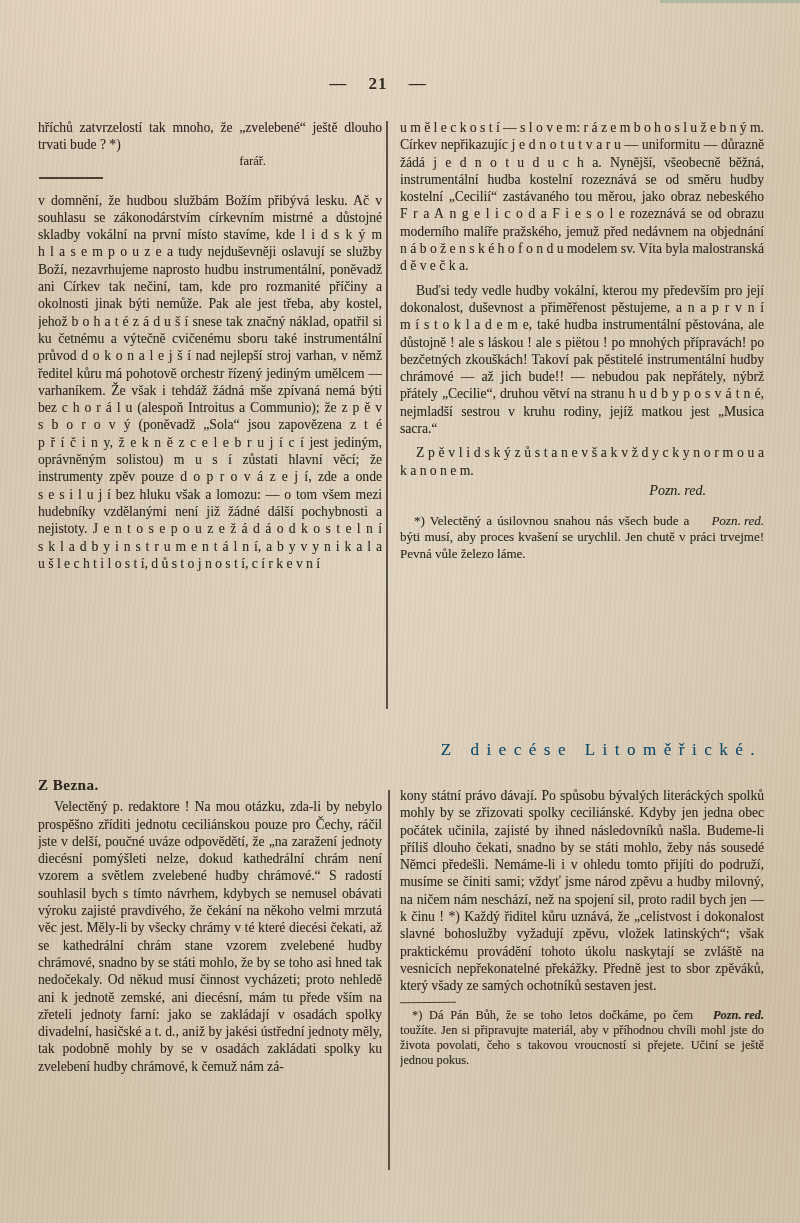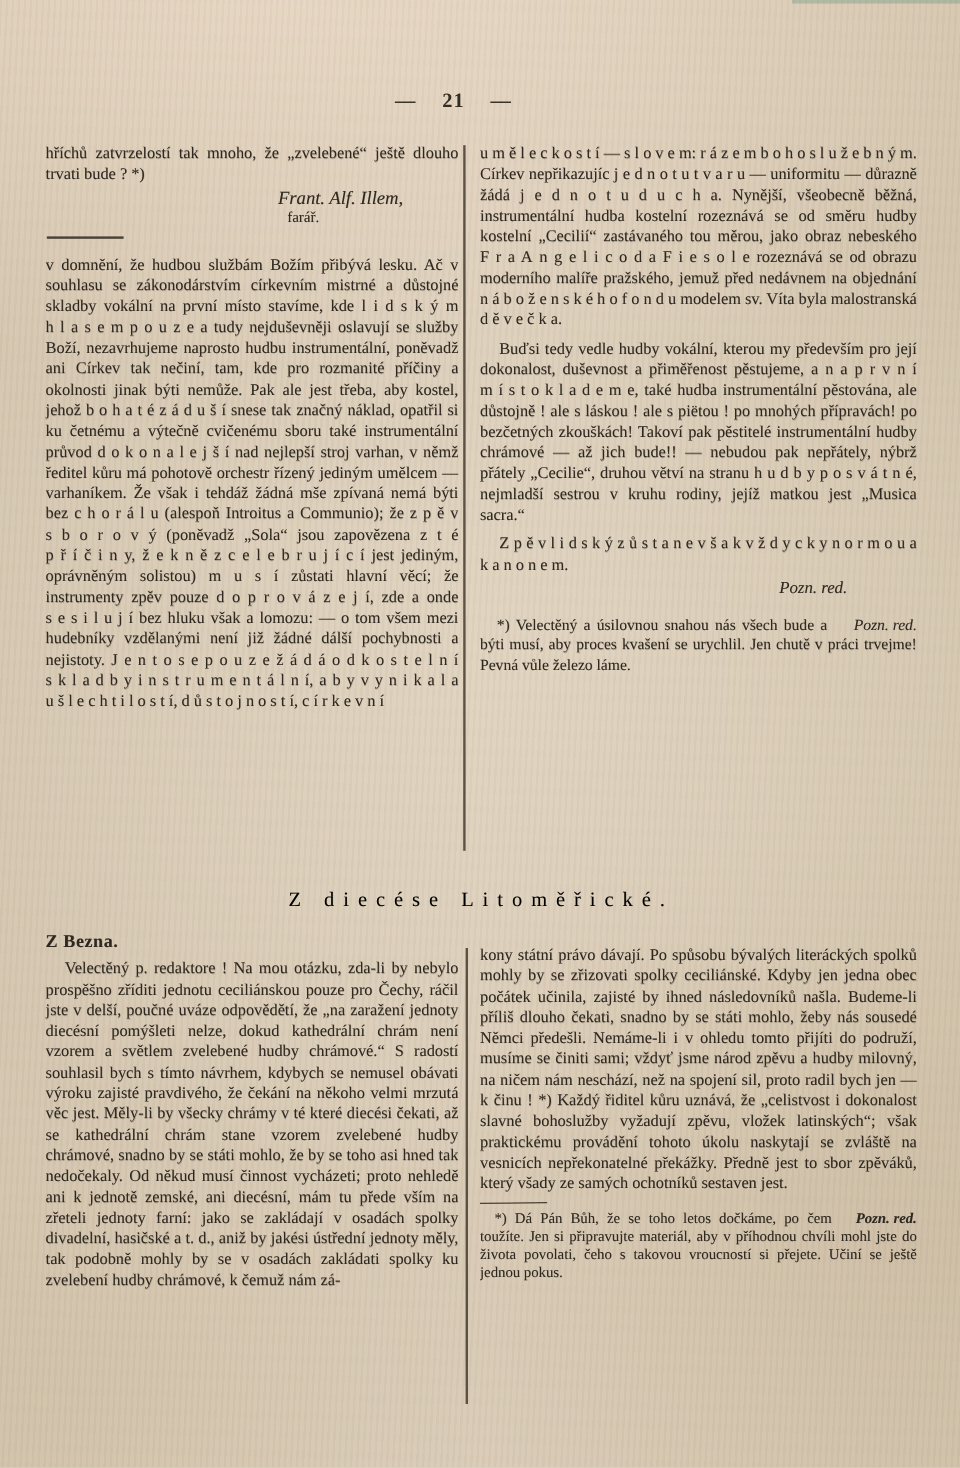--- a/index.html
+++ b/index.html
@@ -45,40 +45,39 @@
 
   .indent{text-indent:16px;}
   .para-gap{margin-top:7px !important;}
   .note-line{text-align:right;padding-right:58px;font-style:italic;font-size:14px;margin-top:3px !important;}
 
   .footnote{margin-top:14px !important;font-size:13px;line-height:16.2px;text-indent:14px;}
   .fn-sig{float:right;font-style:italic;padding-left:8px;}
   .fn-sig-bold{float:right;font-style:italic;font-weight:bold;padding-left:8px;}
 
   .section-title{
-    position:absolute;top:740px;left:40px;width:722px;text-align:center;
-    font-size:17px;letter-spacing:7.5px;color:#000000;
+    position:absolute;top:740px;left:40px;width:722px;text-align:right;
+    font-size:17px;letter-spacing:7.5px;color:#0c4a6e;
     text-shadow:.3px .3px 0 rgba(58,50,40,.30);
   }
   .article-title{text-align:left;font-weight:bold;font-size:15px;margin-bottom:4px !important;letter-spacing:.5px;}
 
   .fn-rule2{width:56px;height:0;border-top:1.5px solid #4a4134;margin:7px 0 5px 0;transform:rotate(-0.6deg);}
   .footnote-sm{font-size:12.3px;line-height:15.2px;text-indent:12px;margin-top:2px !important;}
 </style>
 </head>
 <body>
 
 <div class="grain"></div>
 <div class="scan-edge"></div>
 
 <div class="page-number">— 21 —</div>
 
 <div class="col top-left">
   <p>hříchů zatvrzelostí tak mnoho, že „zvelebené“ ještě dlouho trvati bude ? *)</p>
-  <p class="sig">Frant. Alf. Illem,</p>
   <p class="sig-role">farář.</p>
   <div class="fn-rule"></div>
   <p class="body-start">v domnění, že hudbou službám Božím přibývá lesku. Ač v souhlasu se zákonodárstvím církevním mistrné a důstojné skladby vokální na první místo stavíme, kde l&nbsp;i&nbsp;d&nbsp;s&nbsp;k&nbsp;ý&nbsp;m h&nbsp;l&nbsp;a&nbsp;s&nbsp;e&nbsp;m p&nbsp;o&nbsp;u&nbsp;z&nbsp;e a tudy nejduševněji oslavují se služby Boží, nezavrhujeme naprosto hudbu instrumentální, poněvadž ani Církev tak nečiní, tam, kde pro rozmanité příčiny a okolnosti jinak býti nemůže. Pak ale jest třeba, aby kostel, jehož b&nbsp;o&nbsp;h&nbsp;a&nbsp;t&nbsp;é z&nbsp;á&nbsp;d&nbsp;u&nbsp;š&nbsp;í snese tak značný náklad, opatřil si ku četnému a výtečně cvičenému sboru také instrumentální průvod d&nbsp;o&nbsp;k&nbsp;o&nbsp;n&nbsp;a&nbsp;l&nbsp;e&nbsp;j&nbsp;š&nbsp;í nad nejlepší stroj varhan, v němž ředitel kůru má pohotově orchestr řízený jediným umělcem — varhaníkem. Že však i tehdáž žádná mše zpívaná nemá býti bez c&nbsp;h&nbsp;o&nbsp;r&nbsp;á&nbsp;l&nbsp;u (alespoň Introitus a Communio); že z&nbsp;p&nbsp;ě&nbsp;v s&nbsp;b&nbsp;o&nbsp;r&nbsp;o&nbsp;v&nbsp;ý (poněvadž „Sola“ jsou zapovězena z&nbsp;t&nbsp;é p&nbsp;ř&nbsp;í&nbsp;č&nbsp;i&nbsp;n&nbsp;y, ž&nbsp;e k&nbsp;n&nbsp;ě&nbsp;z c&nbsp;e&nbsp;l&nbsp;e&nbsp;b&nbsp;r&nbsp;u&nbsp;j&nbsp;í&nbsp;c&nbsp;í jest jediným, oprávněným solistou) m&nbsp;u&nbsp;s&nbsp;í zůstati hlavní věcí; že instrumenty zpěv pouze d&nbsp;o&nbsp;p&nbsp;r&nbsp;o&nbsp;v&nbsp;á&nbsp;z&nbsp;e&nbsp;j&nbsp;í, zde a onde s&nbsp;e&nbsp;s&nbsp;i&nbsp;l&nbsp;u&nbsp;j&nbsp;í bez hluku však a lomozu: — o tom všem mezi hudebníky vzdělanými není již žádné dálší pochybnosti a nejistoty. J&nbsp;e&nbsp;n t&nbsp;o s&nbsp;e p&nbsp;o&nbsp;u&nbsp;z&nbsp;e ž&nbsp;á&nbsp;d&nbsp;á o&nbsp;d k&nbsp;o&nbsp;s&nbsp;t&nbsp;e&nbsp;l&nbsp;n&nbsp;í s&nbsp;k&nbsp;l&nbsp;a&nbsp;d&nbsp;b&nbsp;y i&nbsp;n&nbsp;s&nbsp;t&nbsp;r&nbsp;u&nbsp;m&nbsp;e&nbsp;n&nbsp;t&nbsp;á&nbsp;l&nbsp;n&nbsp;í, a&nbsp;b&nbsp;y v&nbsp;y&nbsp;n&nbsp;i&nbsp;k&nbsp;a&nbsp;l&nbsp;a u&nbsp;š&nbsp;l&nbsp;e&nbsp;c&nbsp;h&nbsp;t&nbsp;i&nbsp;l&nbsp;o&nbsp;s&nbsp;t&nbsp;í, d&nbsp;ů&nbsp;s&nbsp;t&nbsp;o&nbsp;j&nbsp;n&nbsp;o&nbsp;s&nbsp;t&nbsp;í, c&nbsp;í&nbsp;r&nbsp;k&nbsp;e&nbsp;v&nbsp;n&nbsp;í</p>
 </div>
 
 <div class="divider divider-top"></div>
 
 <div class="col top-right">
   <p>u&nbsp;m&nbsp;ě&nbsp;l&nbsp;e&nbsp;c&nbsp;k&nbsp;o&nbsp;s&nbsp;t&nbsp;í — s&nbsp;l&nbsp;o&nbsp;v&nbsp;e&nbsp;m: r&nbsp;á&nbsp;z&nbsp;e&nbsp;m b&nbsp;o&nbsp;h&nbsp;o&nbsp;s&nbsp;l&nbsp;u&nbsp;ž&nbsp;e&nbsp;b&nbsp;n&nbsp;ý&nbsp;m. Církev nepřikazujíc j&nbsp;e&nbsp;d&nbsp;n&nbsp;o&nbsp;t&nbsp;u t&nbsp;v&nbsp;a&nbsp;r&nbsp;u — uniformitu — důrazně žádá j&nbsp;e&nbsp;d&nbsp;n&nbsp;o&nbsp;t&nbsp;u d&nbsp;u&nbsp;c&nbsp;h&nbsp;a. Nynější, všeobecně běžná, instrumentální hudba kostelní rozeznává se od směru hudby kostelní „Cecilií“ zastávaného tou měrou, jako obraz nebeského F&nbsp;r&nbsp;a A&nbsp;n&nbsp;g&nbsp;e&nbsp;l&nbsp;i&nbsp;c&nbsp;o d&nbsp;a F&nbsp;i&nbsp;e&nbsp;s&nbsp;o&nbsp;l&nbsp;e rozeznává se od obrazu moderního malíře pražského, jemuž před nedávnem na objednání n&nbsp;á&nbsp;b&nbsp;o&nbsp;ž&nbsp;e&nbsp;n&nbsp;s&nbsp;k&nbsp;é&nbsp;h&nbsp;o f&nbsp;o&nbsp;n&nbsp;d&nbsp;u modelem sv. Víta byla malostranská d&nbsp;ě&nbsp;v&nbsp;e&nbsp;č&nbsp;k&nbsp;a.</p>
   <p class="indent para-gap">Buďsi tedy vedle hudby vokální, kterou my především pro její dokonalost, duševnost a přiměřenost pěstujeme, a n&nbsp;a p&nbsp;r&nbsp;v&nbsp;n&nbsp;í m&nbsp;í&nbsp;s&nbsp;t&nbsp;o k&nbsp;l&nbsp;a&nbsp;d&nbsp;e&nbsp;m&nbsp;e, také hudba instrumentální pěstována, ale důstojně ! ale s láskou ! ale s piëtou ! po mnohých přípravách! po bezčetných zkouškách! Takoví pak pěstitelé instrumentální hudby chrámové — až jich bude!! — nebudou pak nepřátely, nýbrž přátely „Cecilie“, druhou větví na stranu h&nbsp;u&nbsp;d&nbsp;b&nbsp;y p&nbsp;o&nbsp;s&nbsp;v&nbsp;á&nbsp;t&nbsp;n&nbsp;é, nejmladší sestrou v kruhu rodiny, jejíž matkou jest „Musica sacra.“</p>

